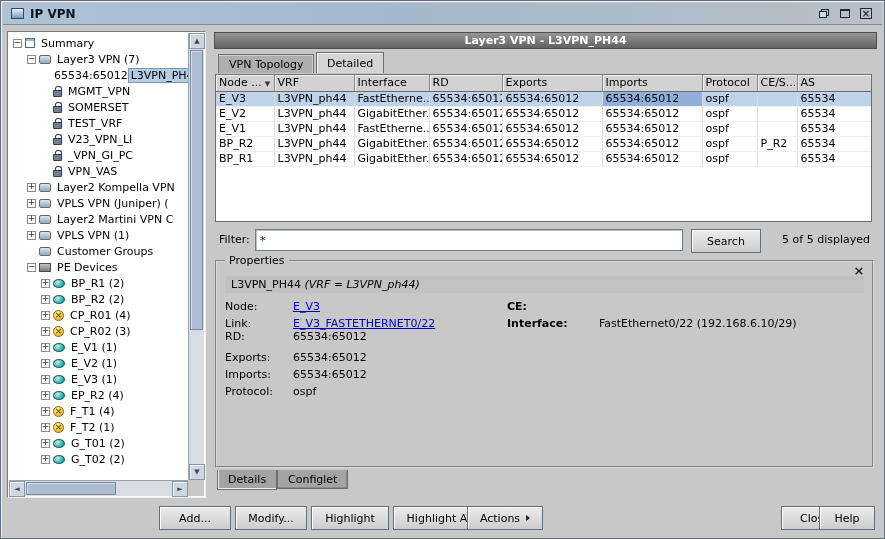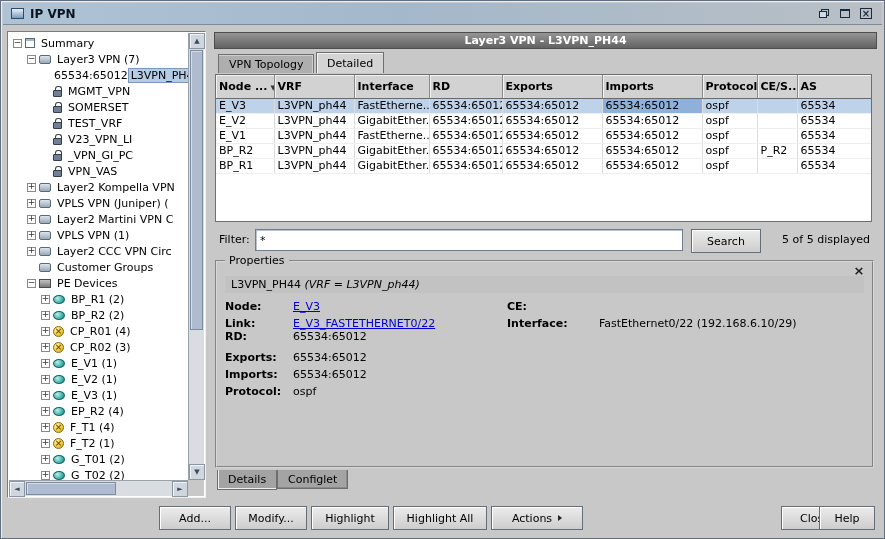--- a/index.html
+++ b/index.html
@@ -75,22 +75,22 @@
   .tabstrip{position:absolute;left:3px;top:22px;right:3px;height:21px;}
   .tab{position:absolute;top:2px;height:19px;padding:0 10px;background:#aeaeae;
     border:1px solid #6e6e6e;border-bottom:none;display:flex;align-items:center;
     box-shadow:inset -1px 1px 0 #cfcfcf;cursor:default;}
   .tab.active{top:0;height:21px;background:#d4d4d4;box-shadow:inset 1px 1px 0 #f2f2f2;z-index:2;}
   .tab-topology{left:4px;} .tab-detailed{left:102px;}
 
   .table-wrap{position:absolute;left:4px;top:44px;width:657px;height:148px;background:#fff;
     border:1px solid #6e6e6e;overflow:hidden;}
   table.grid{border-collapse:collapse;table-layout:fixed;width:655px;}
-  table.grid th{height:23px;background:#d2d2d2;border-right:1px solid #8a8a8a;border-bottom:1px solid #6a6a6a;
-    box-shadow:inset 1px 1px 0 #f2f2f2;font-weight:bold;text-align:left;padding:0 3px;
+  table.grid th{height:16px;background:#d2d2d2;border-right:1px solid #8a8a8a;border-bottom:1px solid #6a6a6a;
+    box-shadow:inset 1px 1px 0 #f2f2f2;font-weight:normal;text-align:left;padding:0 3px;
     white-space:nowrap;overflow:hidden;}
   table.grid td{height:15px;padding:0 3px;border-right:1px solid #dcdcdc;border-bottom:1px solid #efefef;
     white-space:nowrap;overflow:hidden;}
   tr.sel td{background:#bed2ea;}
   tr.sel td.anchor{background:#8fb0da;}
   .sort-arrow{margin-left:3px;font-size:7px;color:#333;}
   .sort-arrow::before{content:"▼";}
 
   .filter-row{position:absolute;left:4px;top:196px;right:4px;height:30px;}
   .filter-label{position:absolute;left:4px;top:7px;}
@@ -100,40 +100,40 @@
   .filter-status{position:absolute;right:6px;top:7px;}
 
   .props{position:absolute;left:4px;top:230px;width:659px;height:208px;border:2px groove #d8d8d8;}
   .props-title{position:absolute;top:-8px;left:8px;background:#c8c8c8;padding:0 4px;}
   .props-close{position:absolute;top:1px;right:6px;width:14px;height:14px;display:flex;
     align-items:center;justify-content:center;font-size:13px;font-weight:bold;color:#1a1a1a;cursor:default;}
   .props-strip{position:absolute;left:8px;right:8px;top:14px;height:17px;background:#c2c2c2;
     line-height:17px;padding-left:6px;white-space:nowrap;}
   .props-strip .vrf-note{font-style:italic;}
   .prow{position:absolute;left:8px;right:8px;height:17px;white-space:nowrap;}
-  .plabel{display:inline-block;width:68px;font-weight:bold;}
+  .plabel{display:inline-block;width:68px;font-weight:normal;}
   .plabel-r{display:inline-block;width:92px;font-weight:bold;}
   .pcol-r{position:absolute;left:282px;top:0;}
   a.plink{color:#0000cc;text-decoration:underline;}
 
   .btabs{position:absolute;left:4px;top:440px;height:20px;}
   .btab{position:absolute;top:0;height:19px;padding:0 10px;border:1px solid #6e6e6e;border-top:none;
     background:#a4a4a4;display:flex;align-items:center;box-shadow:inset -1px -1px 0 #8a8a8a;cursor:default;}
   .btab.active{background:#a3a3a3;box-shadow:inset 1px -1px 0 #f0f0f0;z-index:2;height:20px;}
   .btab-details{left:2px;} .btab-configlet{left:62px;}
 
   
   .btn{position:absolute;height:24px;background:linear-gradient(#ececec,#cdcdcd);
     border:1px solid #646e78;box-shadow:inset 1px 1px 0 #fff;font-size:11px;color:#000;
     display:flex;align-items:center;justify-content:center;padding:0 6px;cursor:default;}
   .btn-add{left:158px;top:505px;width:72px;}
   .btn-modify{left:234px;top:505px;width:72px;}
   .btn-highlight{left:310px;top:505px;width:78px;}
   .btn-highlight-all{left:392px;top:505px;width:94px;}
-  .btn-actions{left:490px;top:505px;width:92px;}
+  .btn-actions{left:466px;top:505px;width:76px;}
   .btn-close{left:744px;top:505px;width:68px;margin-left:36px;}
   .btn-help{left:818px;top:505px;width:56px;}
   .menu-arrow{width:0;height:0;border-left:4px solid #222;border-top:3px solid transparent;
     border-bottom:3px solid transparent;margin-left:6px;}
 </style>
 </head>
 <body>
 
 <div id="app">
 
@@ -212,25 +212,20 @@
         </div>
       <div class="tree-row lvl1">
           <span class="exp plus"></span>
           <span class="ticon ico-vpnf"></span>
           <span class="tlabel">Layer2 Martini VPN C</span>
         </div>
       <div class="tree-row lvl1">
           <span class="exp plus"></span>
           <span class="ticon ico-vpnf"></span>
           <span class="tlabel">VPLS VPN (1)</span>
-        </div>
-      <div class="tree-row lvl1">
-          <span class="exp plus"></span>
-          <span class="ticon ico-vpnf"></span>
-          <span class="tlabel">Layer2 CCC VPN Circ</span>
         </div>
       <div class="tree-row lvl1">
           <span class="exp none"></span>
           <span class="ticon ico-vpnf"></span>
           <span class="tlabel">Customer Groups</span>
         </div>
       <div class="tree-row lvl1">
           <span class="exp minus"></span>
           <span class="ticon ico-devices"></span>
           <span class="tlabel">PE Devices</span>

